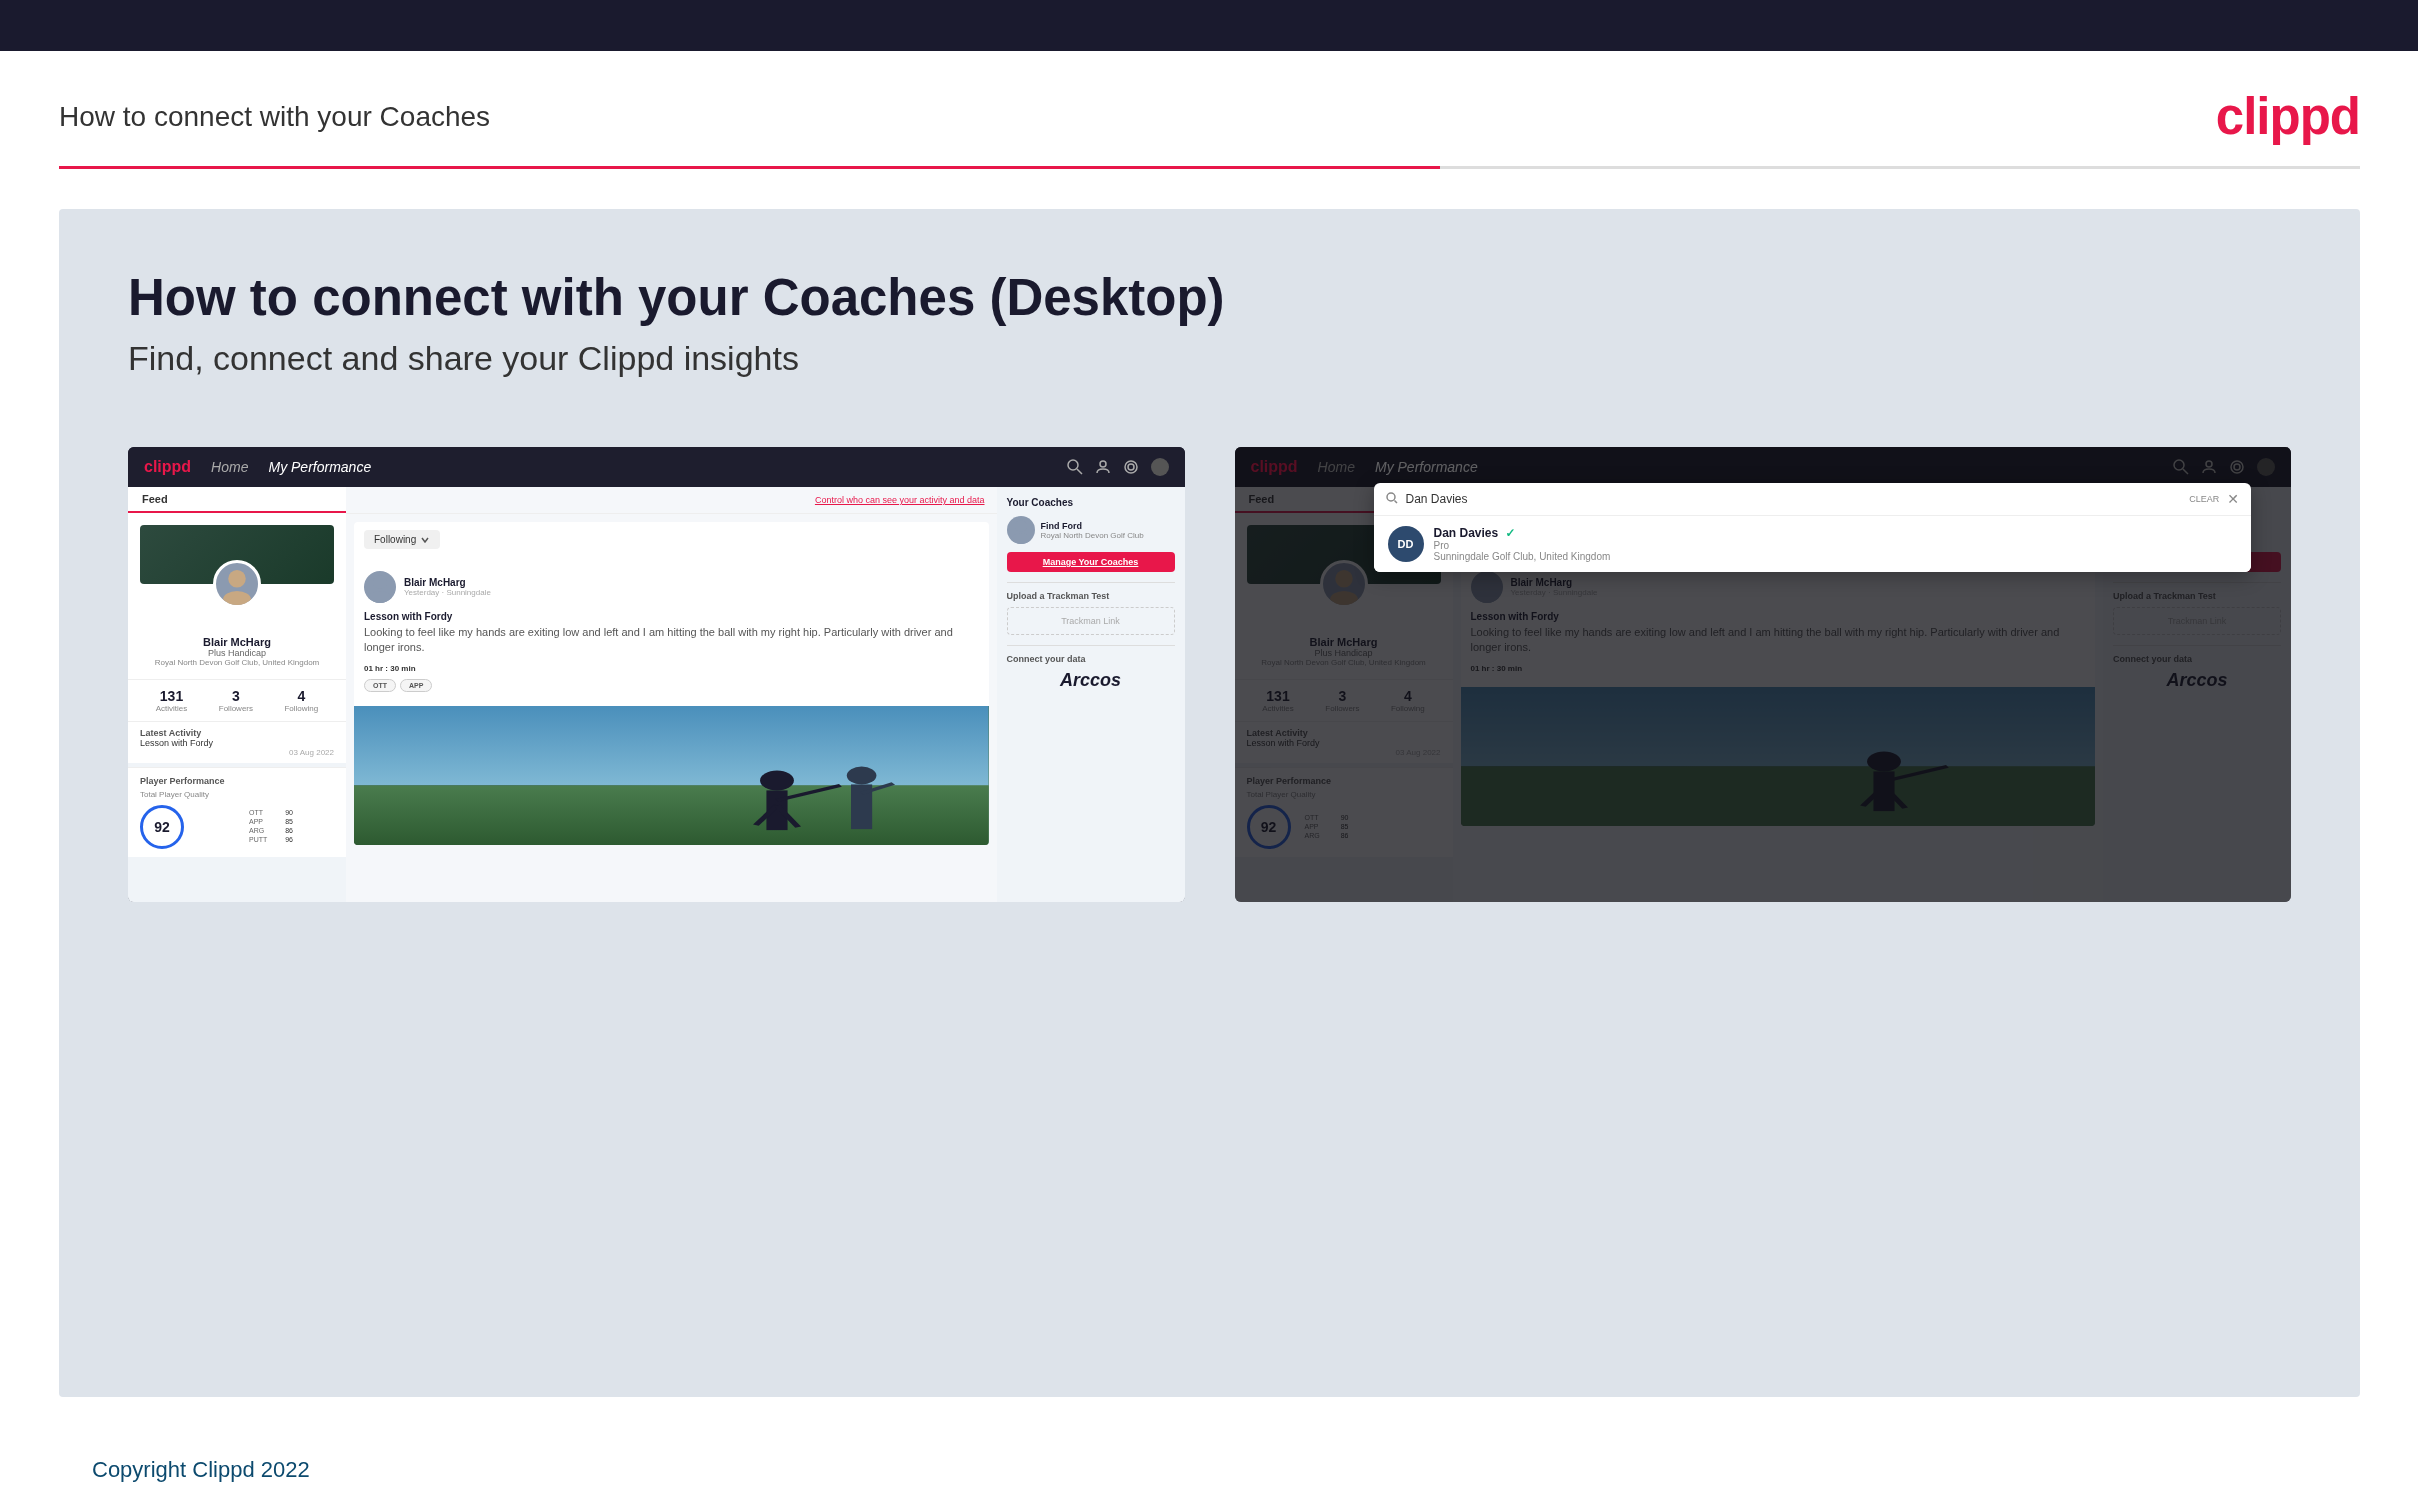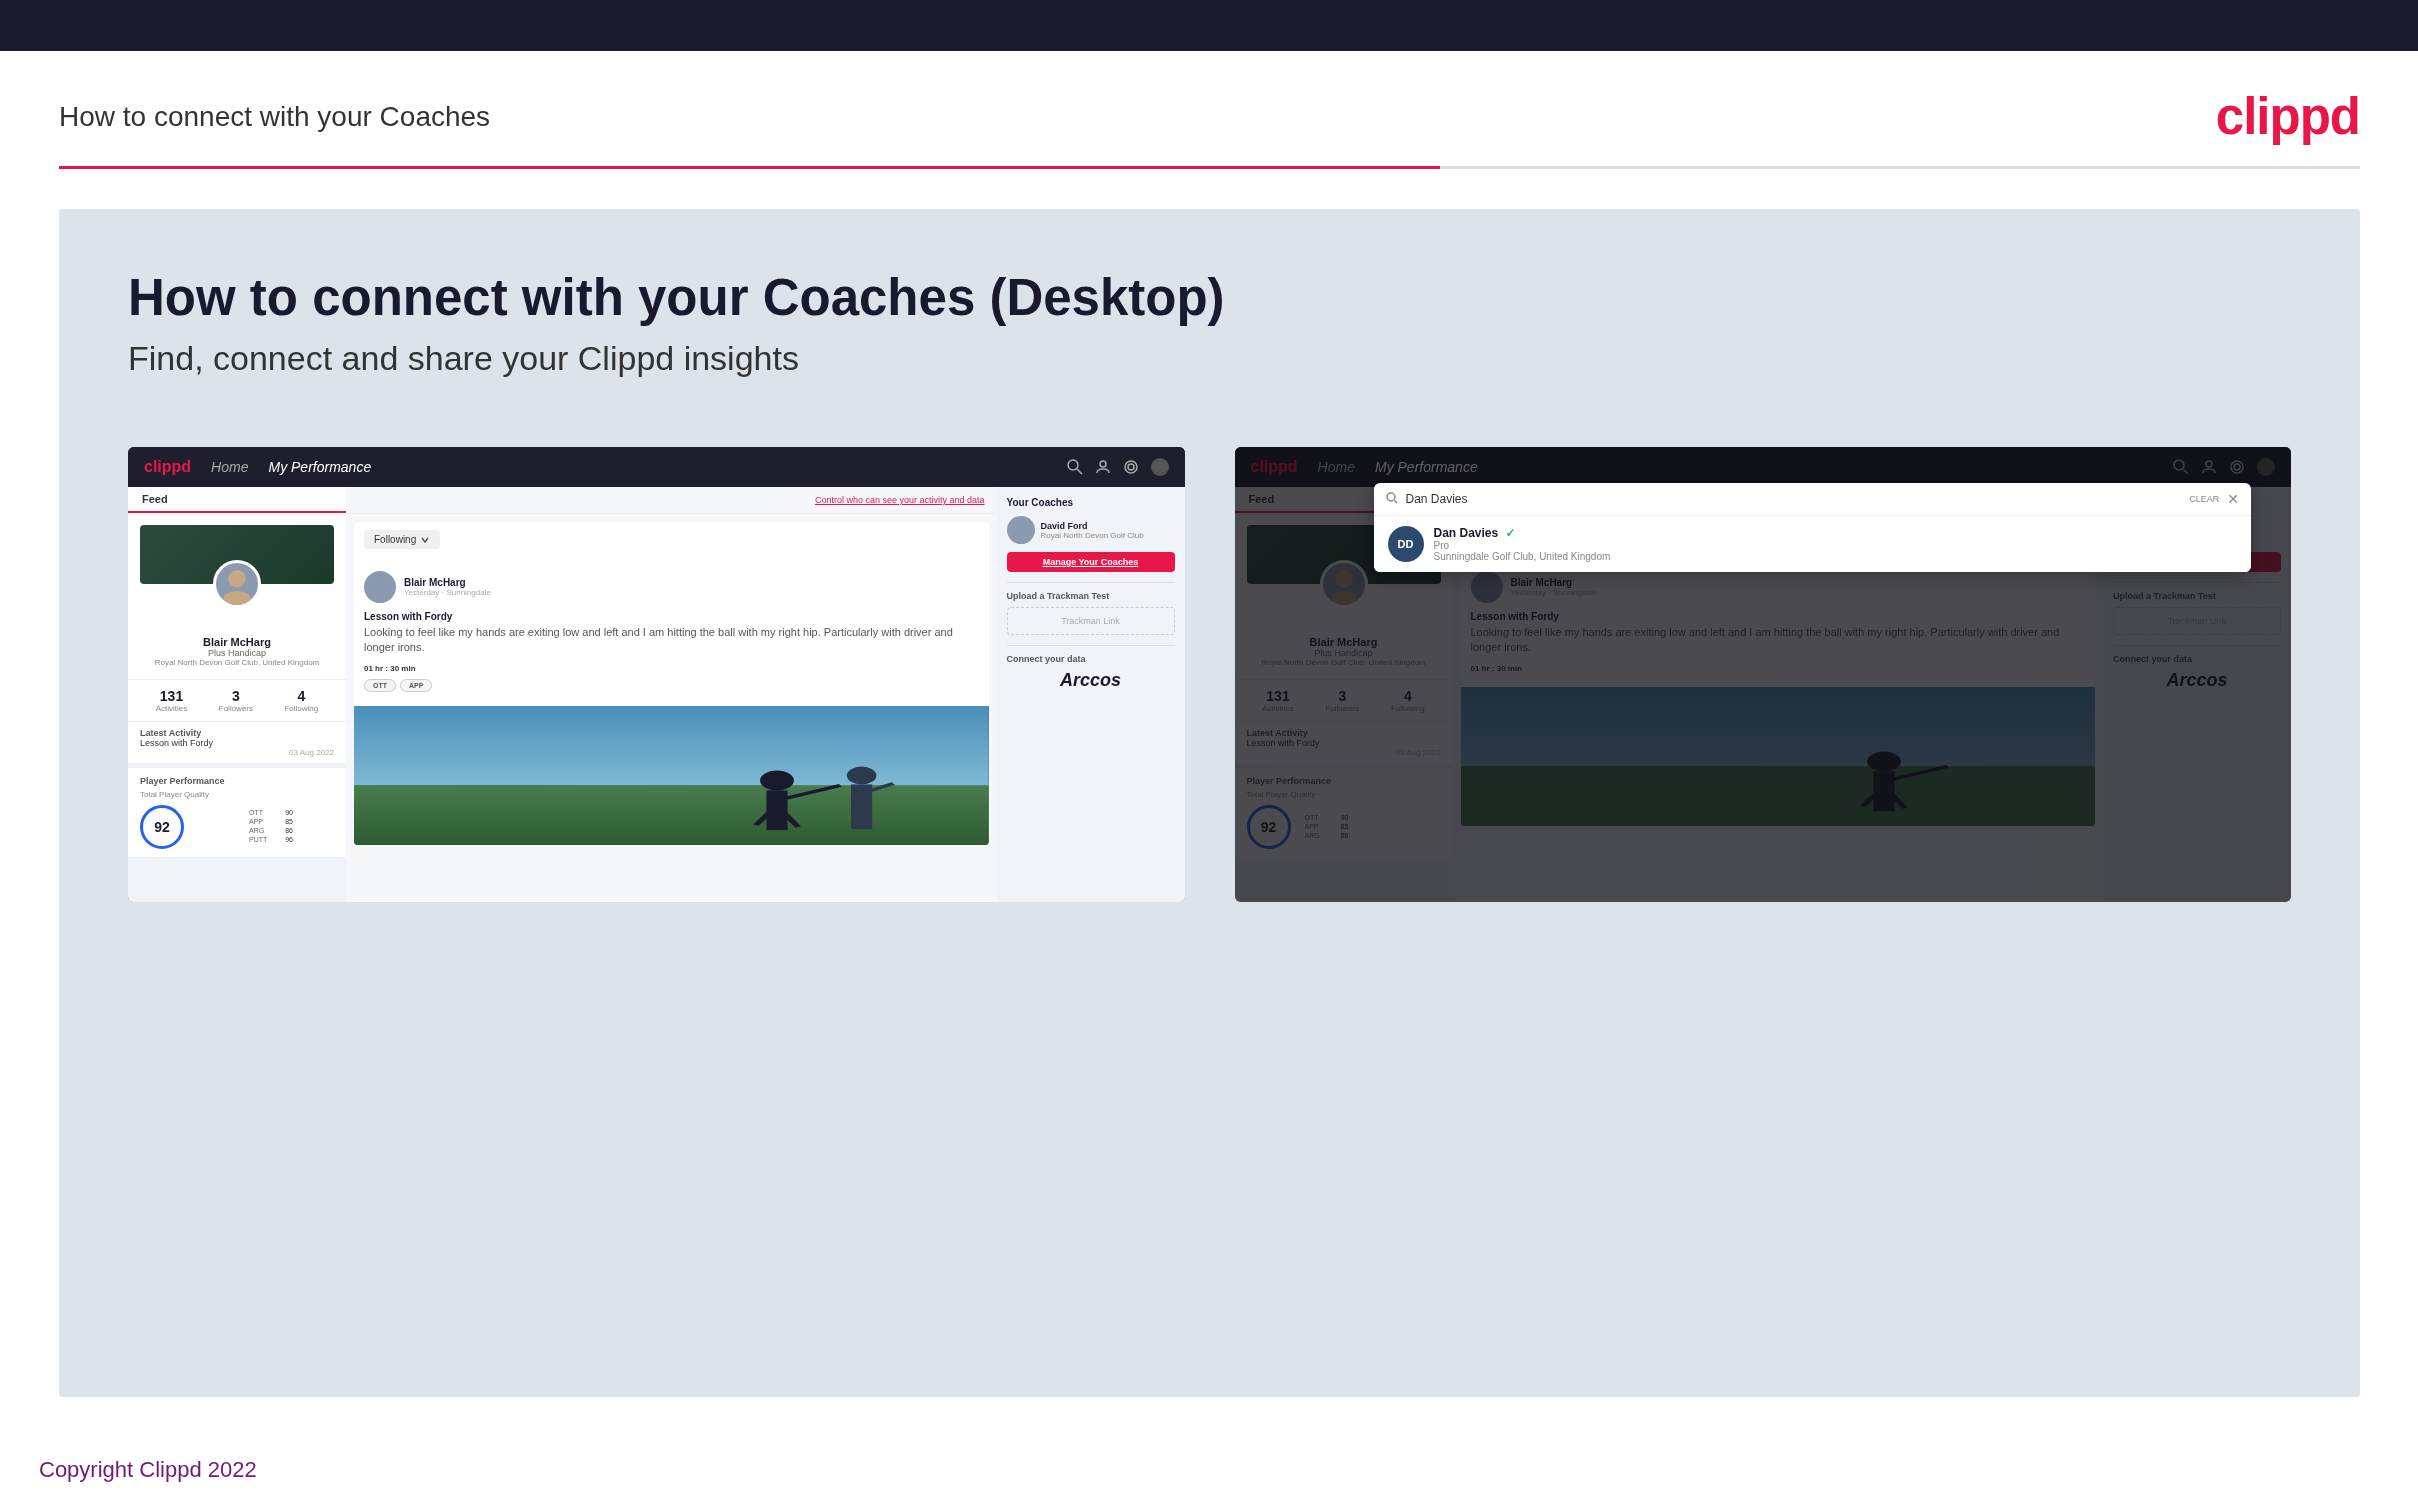--- a/index.html
+++ b/index.html
@@ -553,23 +553,23 @@
       font-size: 10px;
       color: #888;
     }
     .search-result-club {
       font-size: 10px;
       color: #888;
     }
 
     
     .footer {
-      padding: 20px 39px;
+      padding: 20px 92px;
       font-size: 22px;
-      color: #701a75;
+      color: #0c4a6e;
     }
   </style>
 </head>
 <body>
 
 <div class="top-bar"></div>
 
 <div class="header">
   <span class="header-title">How to connect with your Coaches</span>
   <span class="clippd-logo">clippd</span>
@@ -746,21 +746,21 @@
           <div class="app-right">
             <div class="coaches-title">Your Coaches</div>
             <div class="coach-item">
               <div class="coach-avatar">
                 <svg width="28" height="28" viewBox="0 0 28 28">
                   <circle cx="14" cy="10" r="6" fill="#8b9ab0"></circle>
                   <ellipse cx="14" cy="24" rx="10" ry="7" fill="#8b9ab0"></ellipse>
                 </svg>
               </div>
               <div>
-                <div class="coach-name">David Ford</div>
+                <div class="coach-name">Find Ford</div>
                 <div class="coach-club">Royal North Devon Golf Club</div>
               </div>
             </div>
             <div class="manage-coaches-btn">Manage Your Coaches</div>
             <div class="trackman-section">
               <div class="trackman-title">Upload a Trackman Test</div>
               <div class="trackman-link-box">Trackman Link</div>
             </div>
             <div class="connect-section">
               <div class="connect-title">Connect your data</div>

